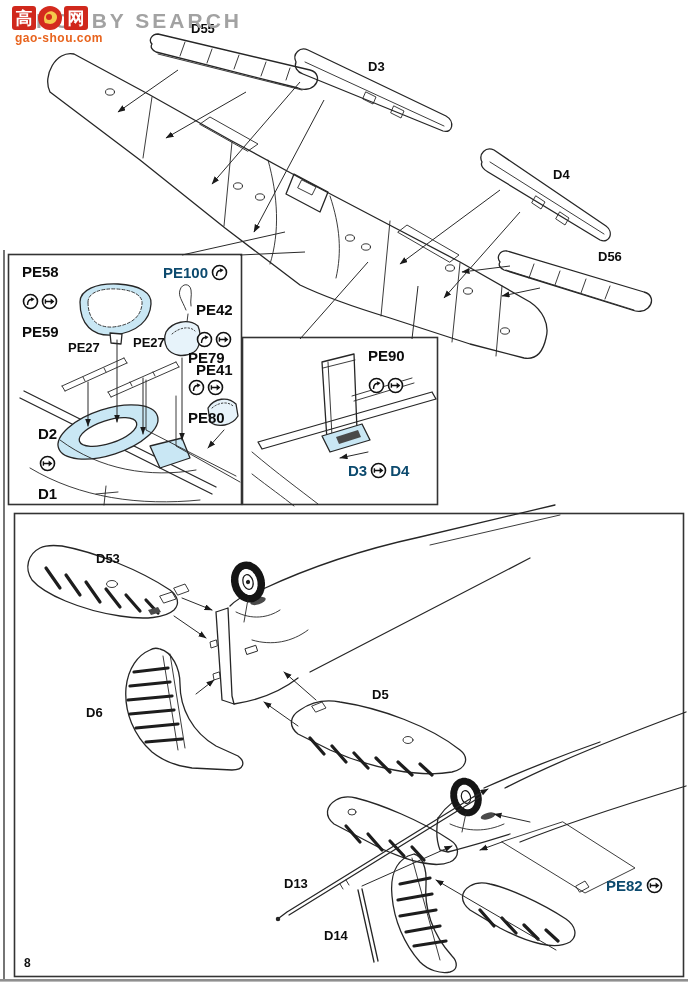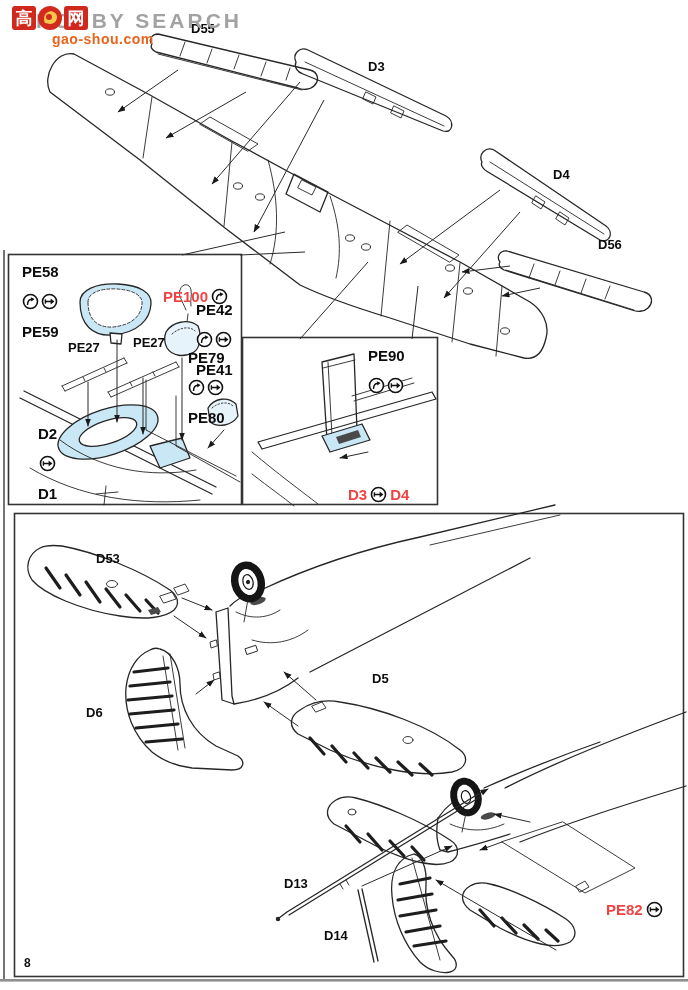--- a/index.html
+++ b/index.html
@@ -12,32 +12,32 @@
   .box{fill:none;stroke:#333333;stroke-width:1.6;}
   .blue{fill:#c9e7f4;}
   .lightblue{fill:#e7f3fa;}
   .dark{fill:#4a4a4a;stroke:none;}
   .ld{stroke:#2a2a2a;stroke-width:1;fill:none;}
   
   .plabel{position:absolute;font-weight:bold;font-size:13px;color:#0c0c0c;line-height:1;white-space:nowrap;}
   .pgroup{position:absolute;display:flex;flex-direction:column;align-items:center;row-gap:14px;
           font-weight:bold;font-size:15px;color:#0c0c0c;line-height:1;white-space:nowrap;}
   .prow{position:absolute;display:flex;align-items:center;column-gap:3px;
-        font-weight:bold;font-size:15px;color:#ef4444;line-height:1;white-space:nowrap;margin-top:24px;}
+        font-weight:bold;font-size:15px;color:#0c4a6e;line-height:1;white-space:nowrap;}
   .icrow{display:flex;column-gap:2px;}
   .ic{width:17px;height:17px;display:block;}
   .pagenum{position:absolute;left:24px;top:956px;font-weight:bold;font-size:12px;color:#111;}
   
   .wm-brand{position:absolute;left:36px;top:9px;font-weight:bold;font-size:21px;letter-spacing:3px;
             color:#a2a2a2;z-index:1;}
   .wm-logo{position:absolute;left:12px;top:5px;display:flex;align-items:center;column-gap:1px;z-index:2;}
   .wm-char{width:24px;height:24px;background:#d0281c;color:#ffffff;border-radius:3px;
            display:flex;align-items:center;justify-content:center;font-weight:bold;font-size:17px;}
-  .wm-url{position:absolute;left:15px;top:31px;font-weight:bold;font-size:14px;color:#e8641e;
-          letter-spacing:0.5px;z-index:2;margin-left:37px;}
+  .wm-url{position:absolute;left:15px;top:31px;font-weight:bold;font-size:12px;color:#e8641e;
+          letter-spacing:0.5px;z-index:2;}
 </style>
 </head>
 <body>
 
 <div class="page">
 
 <svg class="art" width="688" height="990" viewBox="0 0 688 990">
   <defs>
     <marker id="arw" markerWidth="9" markerHeight="7" refX="7.5" refY="3" orient="auto">
       <path d="M0,0 L8,3 L0,6 Z" fill="#1a1a1a"></path>
@@ -298,21 +298,21 @@
     <path d="M8,18 C6,14 7,9 11,7 C15,5 20,8 20,12 C20,16 17,19 13,19 Z" fill="#f5c84c"></path>
     <circle cx="12" cy="12" r="3" fill="#d42a1e"></circle>
   </svg>
   <span class="wm-char">网</span>
 </div>
 <div class="wm-url">gao-shou.com</div>
 
 <div class="plabel" style="left:191px;top:22px">D55</div>
 <div class="plabel" style="left:368px;top:60px">D3</div>
 <div class="plabel" style="left:553px;top:168px">D4</div>
-<div class="plabel" style="left:598px;top:238px">D56</div>
+<div class="plabel" style="left:598px;top:250px">D56</div>
 
 <div class="pgroup" style="left:22px;top:264px">
   <span>PE58</span>
   <span class="icrow">
     <svg class="ic">
           <use href="#ic-bend"></use>
         </svg>
     <svg class="ic">
           <use href="#ic-opp"></use>
         </svg>
@@ -379,21 +379,21 @@
 <div class="prow" style="left:348px;top:462px">
   <span>D3</span>
   <svg class="ic">
         <use href="#ic-opp"></use>
       </svg>
   <span>D4</span>
 </div>
 
 <div class="plabel" style="left:96px;top:552px">D53</div>
 <div class="plabel" style="left:86px;top:706px">D6</div>
-<div class="plabel" style="left:372px;top:672px">D5</div>
+<div class="plabel" style="left:372px;top:688px">D5</div>
 <div class="plabel" style="left:284px;top:877px">D13</div>
 <div class="plabel" style="left:324px;top:929px">D14</div>
 
 <div class="prow" style="left:606px;top:877px">
   <span>PE82</span>
   <svg class="ic">
         <use href="#ic-opp"></use>
       </svg>
 </div>
 

